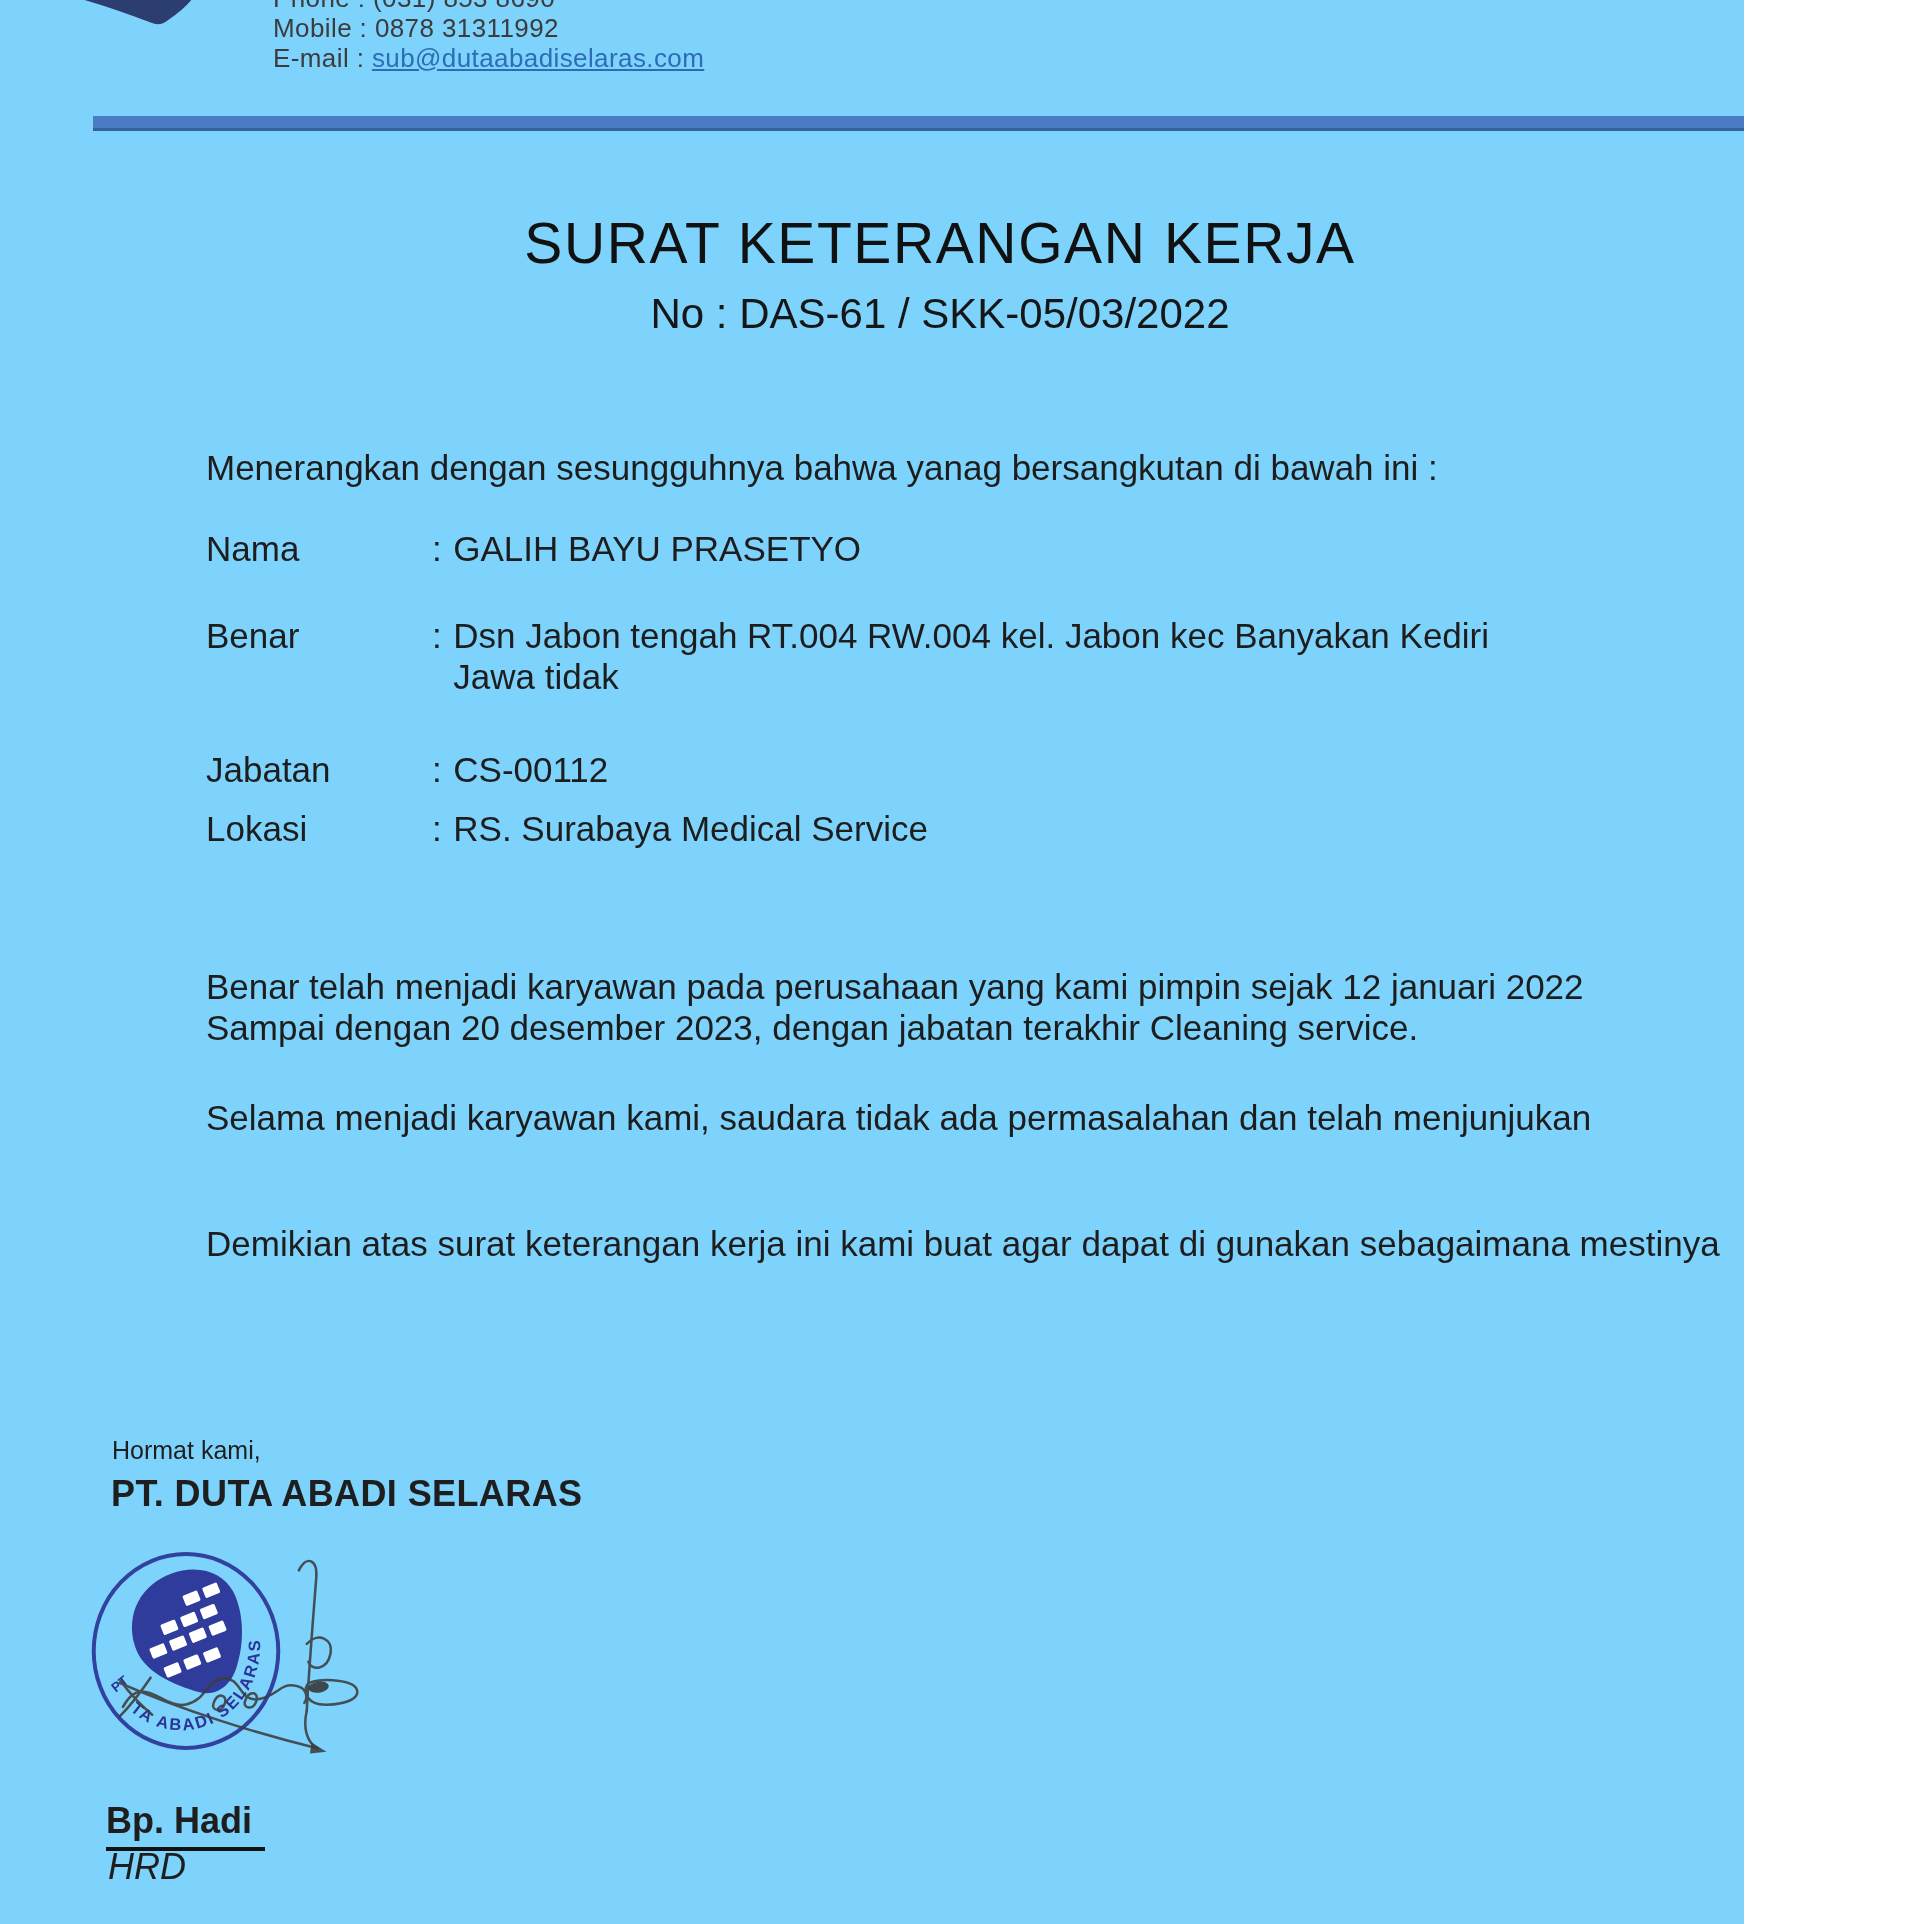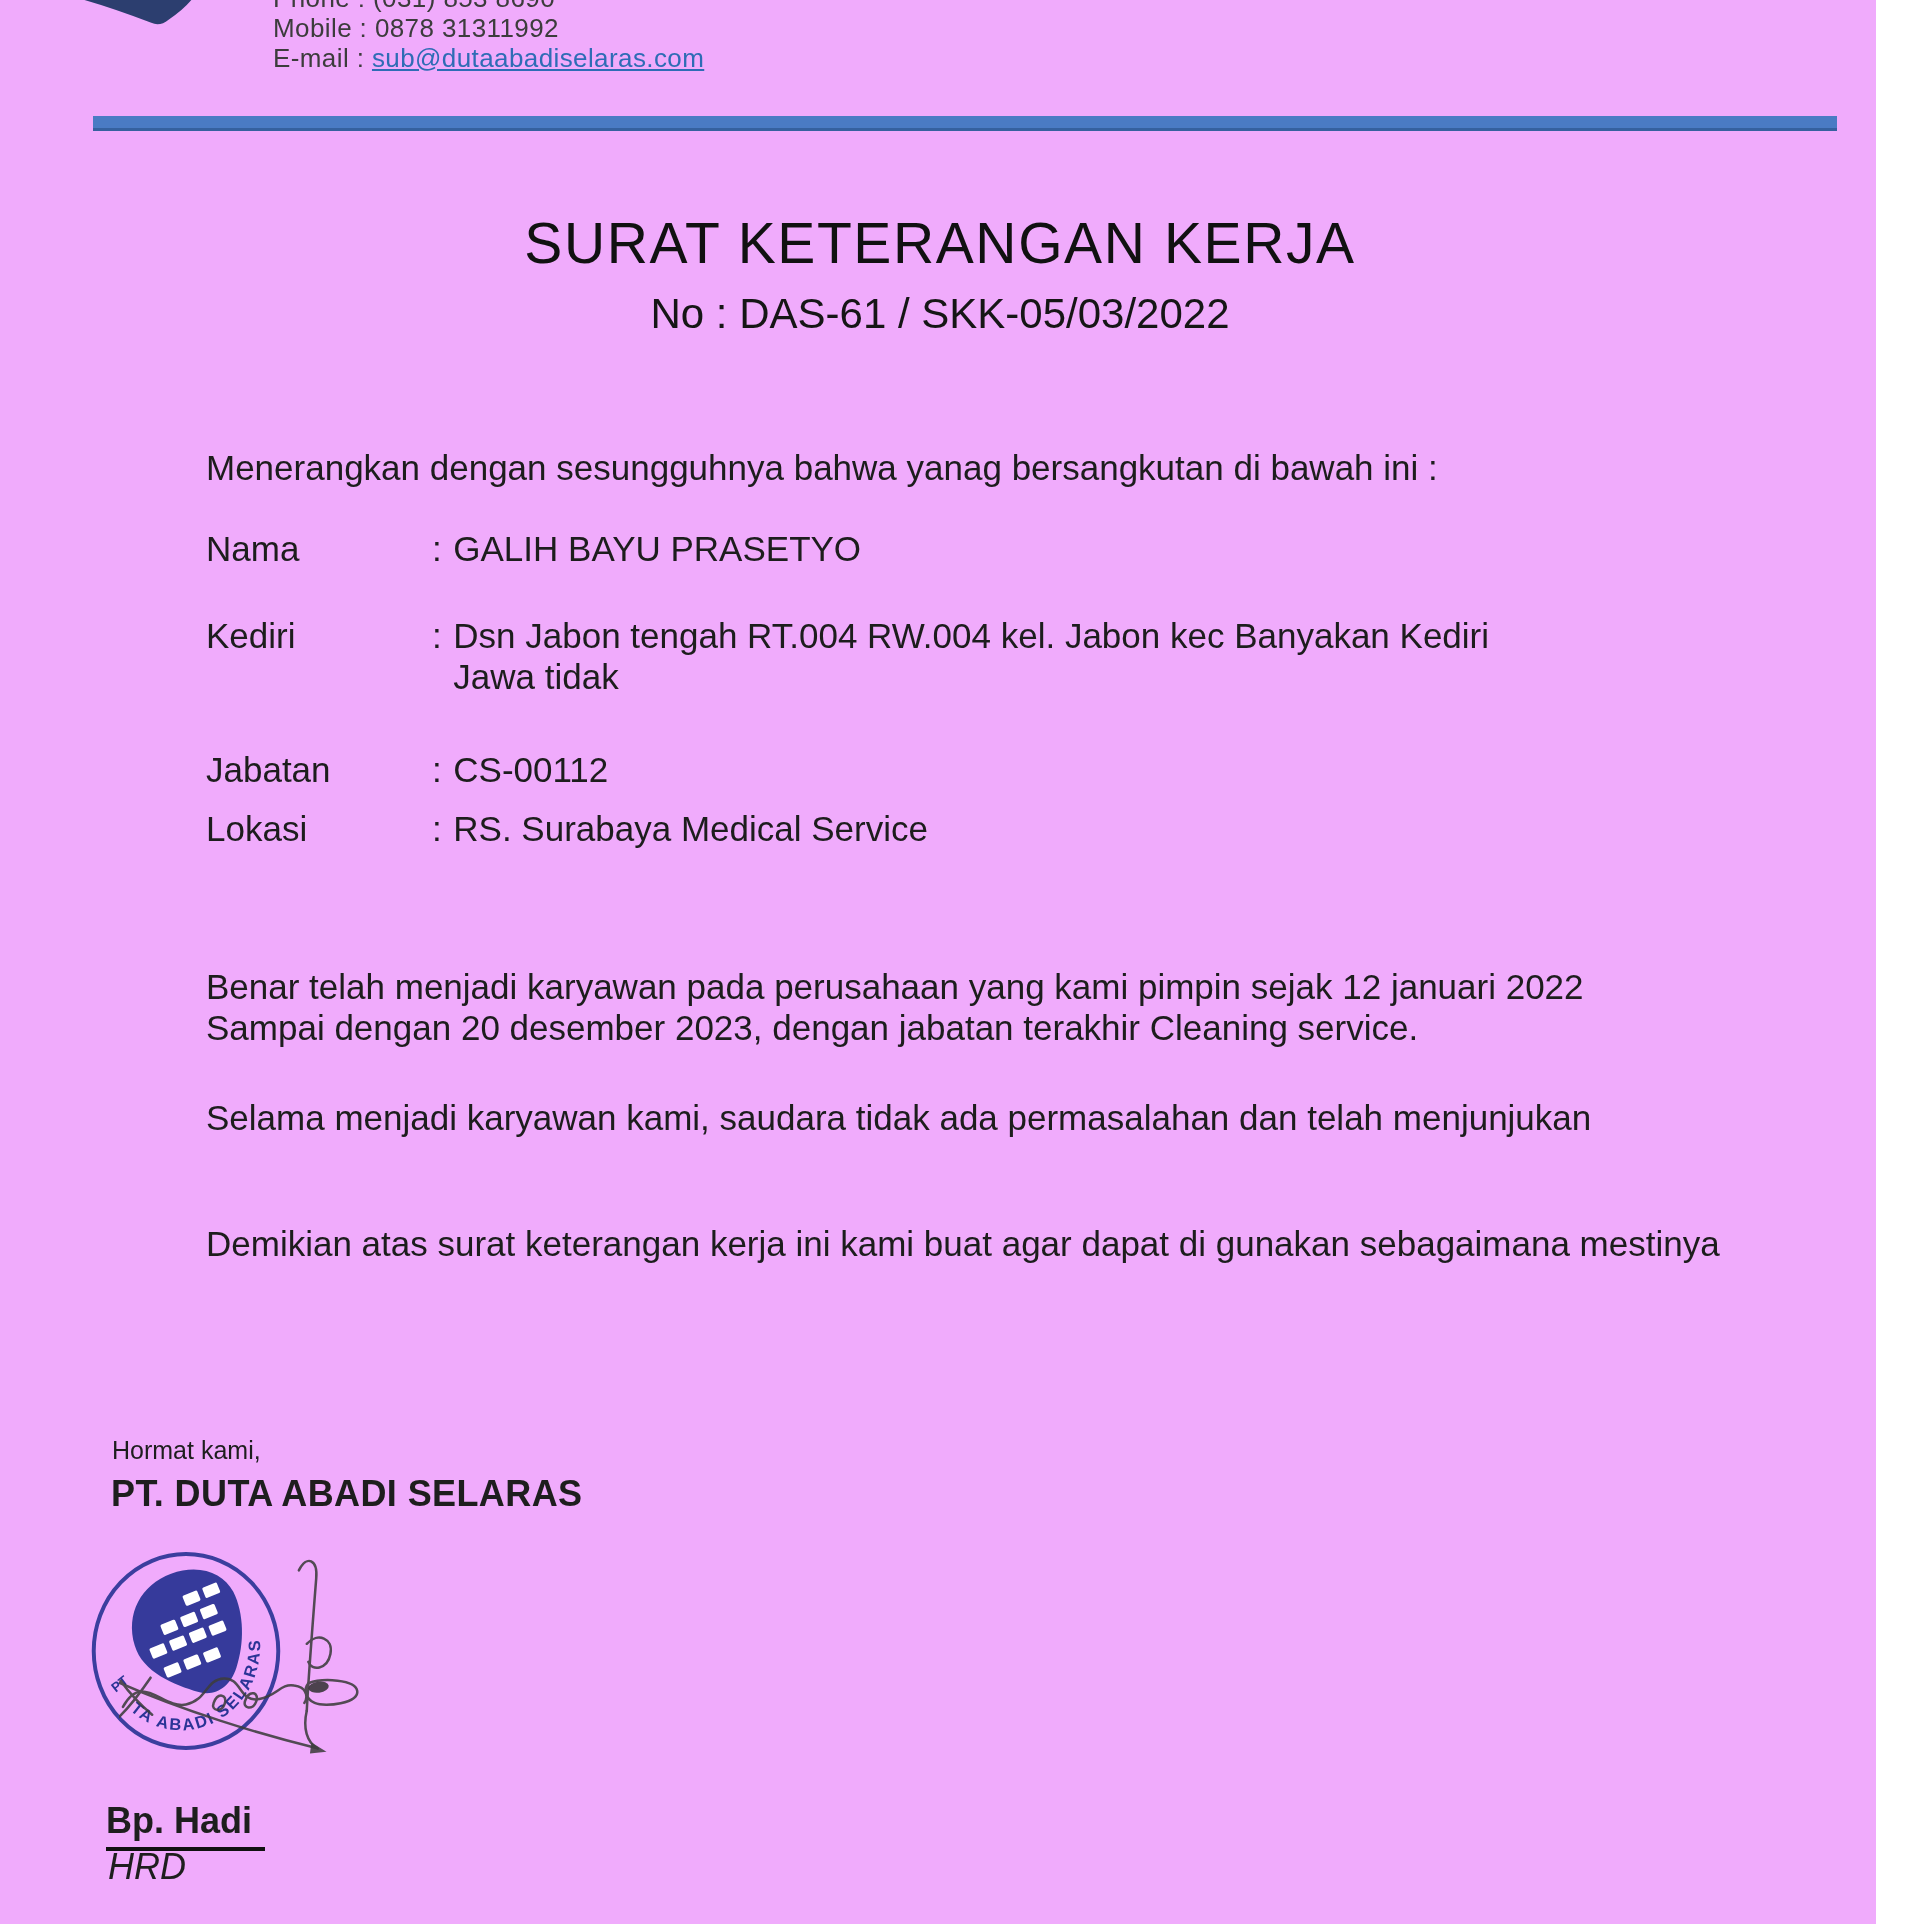--- a/index.html
+++ b/index.html
@@ -1,20 +1,20 @@
 <!DOCTYPE html>
 <html style="font-size:12.6px"><head>
 <meta charset="utf-8">
 <style>
   html, body { margin: 0; padding: 0; background: #ffffff; }
   .page {
     position: relative;
-    width: 1876px;
+    width: 1744px;
     height: 1925px;
-    background: #f0abfc;
+    background: #7dd3fc;
     overflow: hidden;
     font-family: "Liberation Sans", "DejaVu Sans", sans-serif;
     color: #1e1e1e;
   }
 
   
   .logo-mark { position: absolute; left: 84px; top: 0; }
   .contact {
     position: absolute; left: 273px; top: -17.4px;
     font-size: 26px; line-height: 30px; color: #3c3c3c;
@@ -95,21 +95,21 @@
     <div class="doc-number">No : DAS-61 / SKK-05/03/2022</div>
   </div>
 
   <div class="bodytext intro">Menerangkan dengan sesungguhnya bahwa yanag bersangkutan di bawah ini :</div>
 
   <div class="bodytext field field-nama">
     <span class="flabel">Nama</span><span class="fsep">:</span><span class="fvalue">GALIH BAYU PRASETYO</span>
   </div>
 
   <div class="bodytext field field-alamat">
-    <span class="flabel">Kediri</span><span class="fsep">:</span><span class="fvalue"><span style="display:block">Dsn Jabon tengah RT.004 RW.004 kel. Jabon kec Banyakan Kediri</span><span style="display:block">Jawa tidak</span></span>
+    <span class="flabel">Benar</span><span class="fsep">:</span><span class="fvalue"><span style="display:block">Dsn Jabon tengah RT.004 RW.004 kel. Jabon kec Banyakan Kediri</span><span style="display:block">Jawa tidak</span></span>
   </div>
 
   <div class="bodytext field field-jabatan">
     <span class="flabel">Jabatan</span><span class="fsep">:</span><span class="fvalue">CS-00112</span>
   </div>
 
   <div class="bodytext field field-lokasi">
     <span class="flabel">Lokasi</span><span class="fsep">:</span><span class="fvalue">RS. Surabaya Medical Service</span>
   </div>
 

